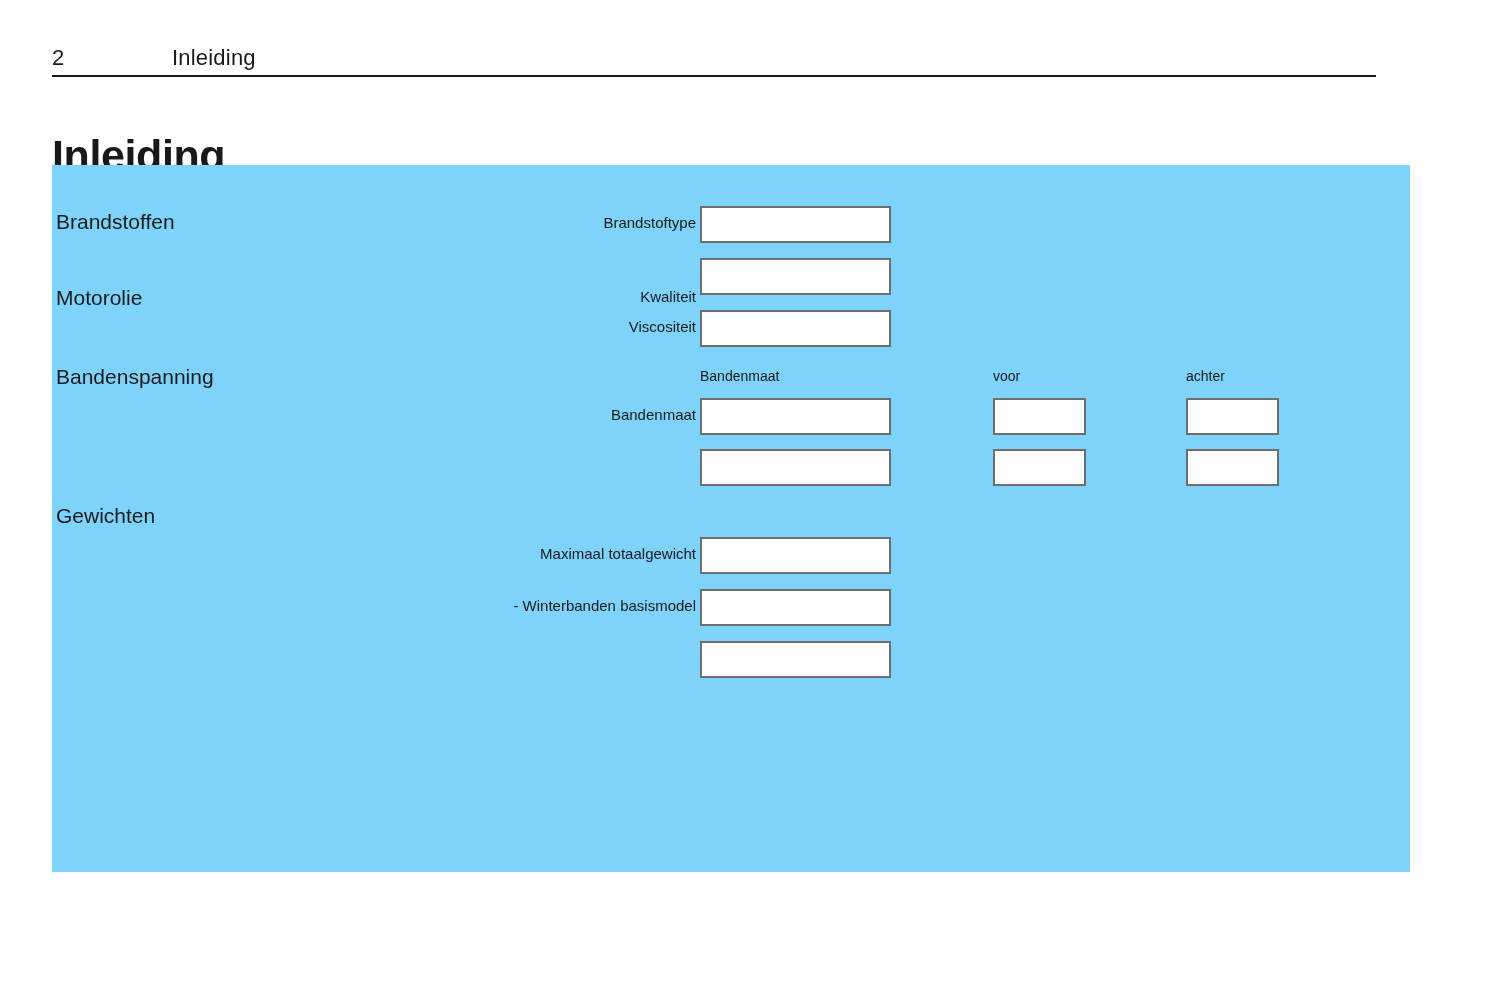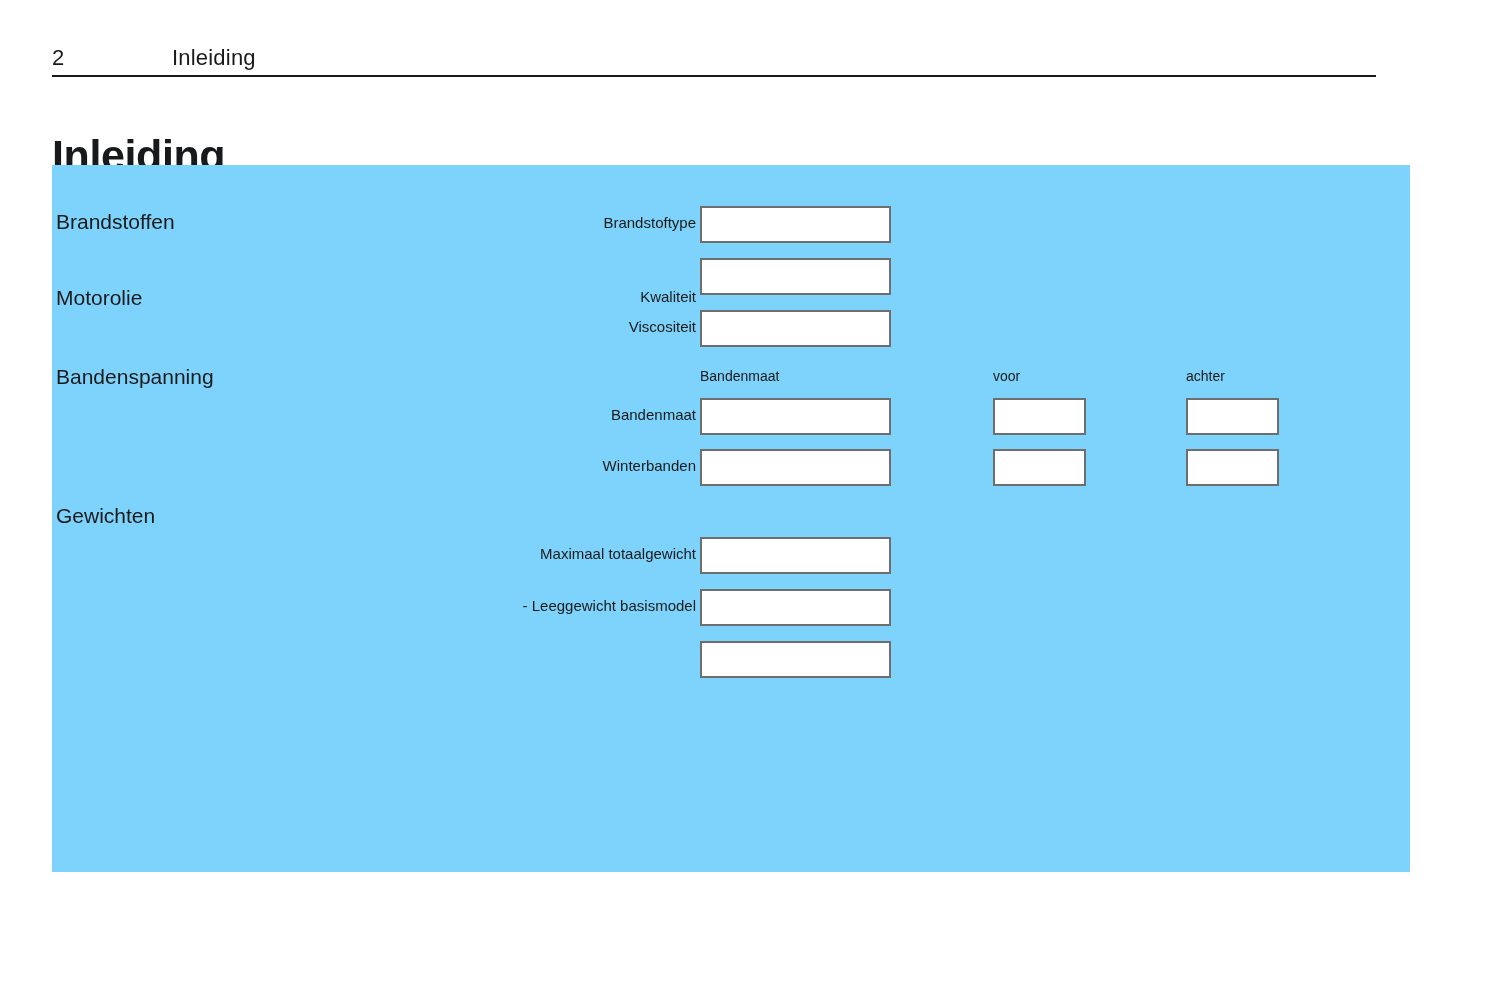--- a/index.html
+++ b/index.html
@@ -145,26 +145,25 @@
 
   <span class="col-header" style="left:648px; top:198px;">Bandenmaat</span>
   <span class="col-header" style="left:941px; top:198px;">voor</span>
   <span class="col-header" style="left:1134px; top:198px;">achter</span>
 
   <span class="field-label lbl-r" style="left:388px; top:237px; width:256px;">Bandenmaat</span>
   <div class="entry-box" style="left:648px; top:233px; width:191px; height:37px;"></div>
   <div class="entry-box" style="left:941px; top:233px; width:93px; height:37px;"></div>
   <div class="entry-box" style="left:1134px; top:233px; width:93px; height:37px;"></div>
 
-  <span class="field-label lbl-r" style="left:388px; top:288px; width:256px;">Winterbanden</span>
   <div class="entry-box" style="left:648px; top:284px; width:191px; height:37px;"></div>
   <div class="entry-box" style="left:941px; top:284px; width:93px; height:37px;"></div>
   <div class="entry-box" style="left:1134px; top:284px; width:93px; height:37px;"></div>
 
   <span class="field-label lbl-r" style="left:288px; top:376px; width:356px;">Maximaal totaalgewicht</span>
   <div class="entry-box" style="left:648px; top:372px; width:191px; height:37px;"></div>
 
-  <span class="field-label lbl-r" style="left:288px; top:428px; width:356px;">- Leeggewicht basismodel</span>
+  <span class="field-label lbl-r" style="left:288px; top:428px; width:356px;">- Winterbanden basismodel</span>
   <div class="entry-box" style="left:648px; top:424px; width:191px; height:37px;"></div>
 
   <div class="entry-box" style="left:648px; top:476px; width:191px; height:37px;"></div>
 
 </div>
 
 </body></html>

